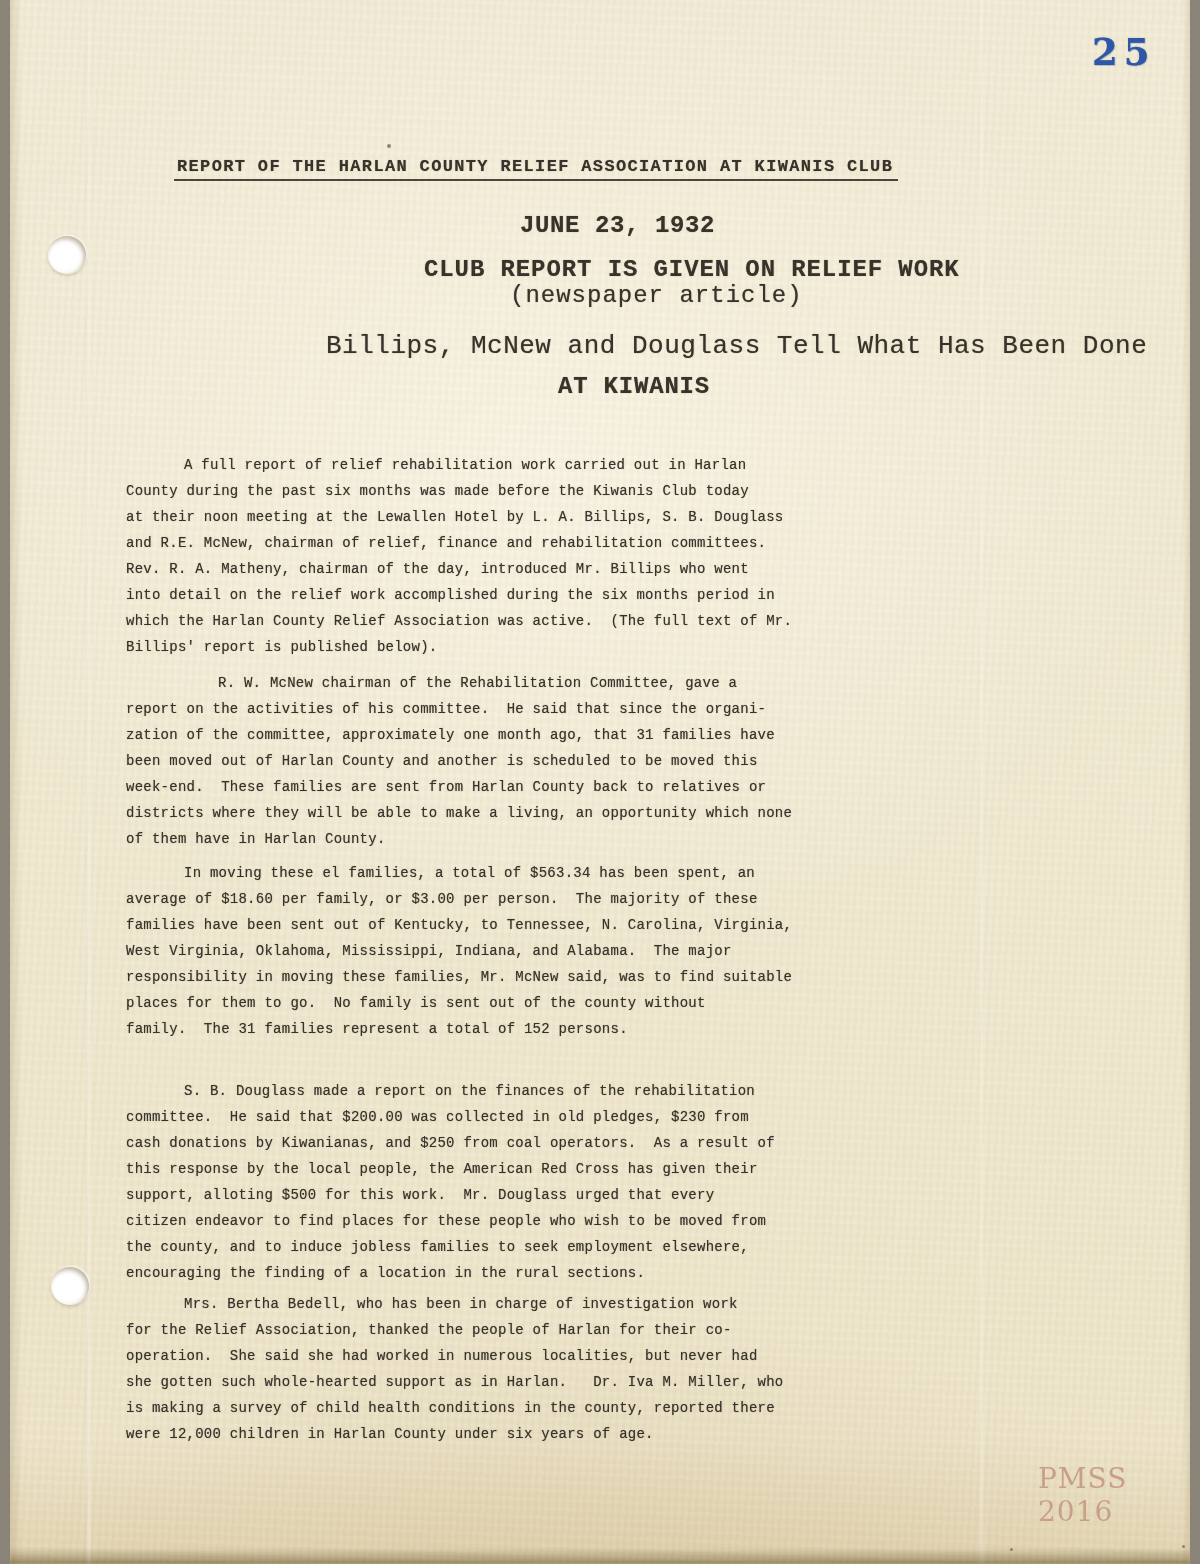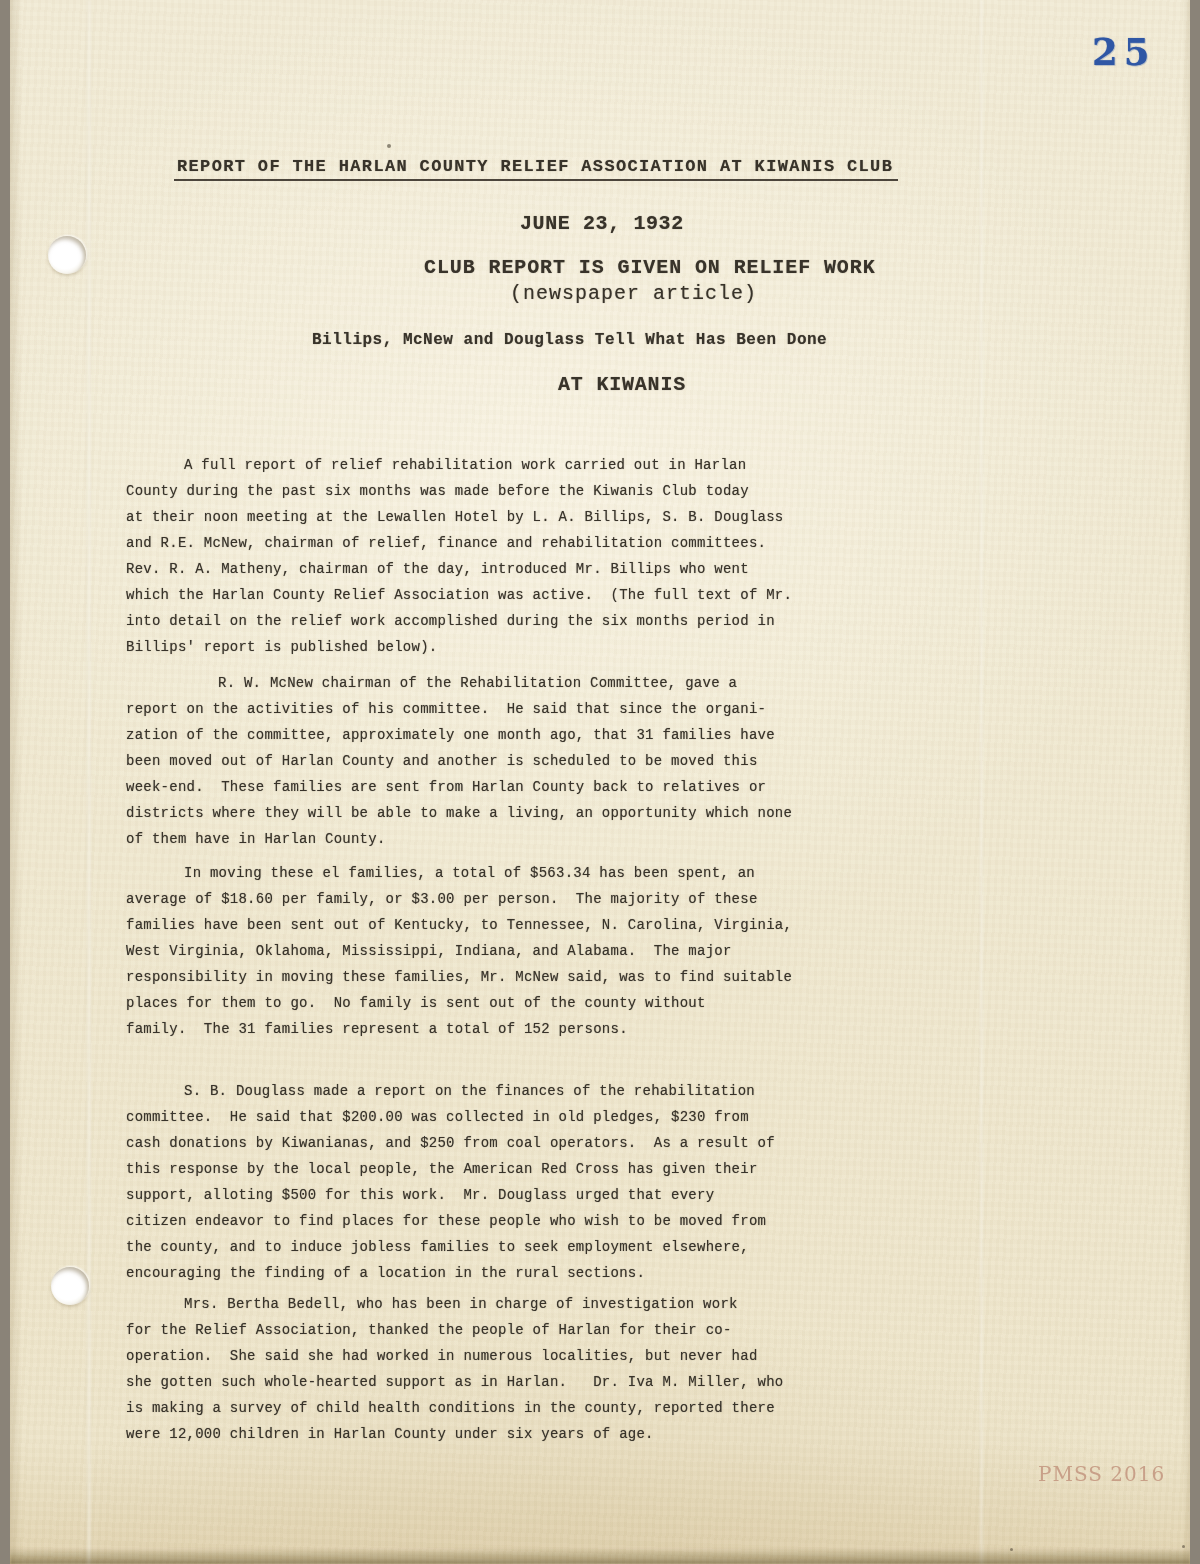--- a/index.html
+++ b/index.html
@@ -37,31 +37,31 @@
   .hole.bottom{left:41px;top:1267px;}
   .stamp{
     position:absolute;left:1082px;top:30px;
     font-family:"DejaVu Serif","Liberation Serif",serif;
     font-size:37px;font-weight:700;letter-spacing:6px;
     color:#2f57a5;text-shadow:0 0 1px rgba(47,87,165,0.65), 1px 1px 0 rgba(47,87,165,0.22);
   }
   .watermark{
     position:absolute;left:1028px;top:1462px;
     font-family:"DejaVu Serif","Liberation Serif",serif;
-    font-size:20px;letter-spacing:1px;
+    font-size:28px;letter-spacing:1px;
     color:#c79d86;opacity:0.95;
   }
   .ink{text-shadow:0 0 1px rgba(56,51,42,0.55);}
-  .h{position:absolute;font-weight:700;font-size:20px;white-space:pre;}
+  .h{position:absolute;font-weight:700;font-size:24px;white-space:pre;}
   .doc-title{left:168px;top:157px;letter-spacing:1.35px;font-size:17px;
     border-bottom:2.5px solid rgba(52,46,38,0.88);padding:0 5px 3px 3px;margin-left:-4px;}
   .doc-date{left:510px;top:212px;letter-spacing:0.6px;}
   .doc-subtitle{left:414px;top:256px;letter-spacing:0.9px;}
   .doc-subnote{left:500px;top:282px;font-weight:400;letter-spacing:1px;}
-  .doc-byline{left:302px;top:331px;font-weight:700;letter-spacing:0.5px;font-size:16px;}
+  .doc-byline{left:316px;top:331px;font-weight:400;letter-spacing:0.5px;font-size:26px;}
   .doc-byline2{left:548px;top:373px;letter-spacing:0.8px;}
   .para{position:absolute;left:116px;width:1000px;font-size:14px;letter-spacing:0.25px;}
   .para .line{height:26px;line-height:26px;white-space:pre;}
   .para .line.first{padding-left:58px;}
   .para.indent-lg .line.first{padding-left:92px;}
   .p1{top:452px;} .p2{top:670px;} .p3{top:860px;} .p4{top:1078px;} .p5{top:1291px;}
   .speck{position:absolute;border-radius:50%;background:rgba(60,52,40,0.75);pointer-events:none;}
   .speck.s1{left:377px;top:144px;width:4px;height:4px;background:rgba(60,52,40,0.55);}
   .speck.s2{left:1188px;top:777px;width:4px;height:3px;}
   .speck.s3{left:1000px;top:1548px;width:3px;height:3px;background:rgba(60,52,40,0.5);}
@@ -88,22 +88,22 @@
   <div class="h ink doc-subnote">(newspaper article)</div>
   <div class="h ink doc-byline">Billips, McNew and Douglass Tell What Has Been Done</div>
   <div class="h ink doc-byline2">AT KIWANIS</div>
 
   <div class="para ink p1">
     <div class="line first">A full report of relief rehabilitation work carried out in Harlan</div>
     <div class="line">County during the past six months was made before the Kiwanis Club today</div>
     <div class="line">at their noon meeting at the Lewallen Hotel by L. A. Billips, S. B. Douglass</div>
     <div class="line">and R.E. McNew, chairman of relief, finance and rehabilitation committees.</div>
     <div class="line">Rev. R. A. Matheny, chairman of the day, introduced Mr. Billips who went</div>
+    <div class="line">into detail on the relief work accomplished during the six months period in</div>
     <div class="line">which the Harlan County Relief Association was active.  (The full text of Mr.</div>
-    <div class="line">into detail on the relief work accomplished during the six months period in</div>
     <div class="line">Billips' report is published below).</div>
   </div>
 
   <div class="para ink p2 indent-lg">
     <div class="line first">R. W. McNew chairman of the Rehabilitation Committee, gave a</div>
     <div class="line">report on the activities of his committee.  He said that since the organi-</div>
     <div class="line">zation of the committee, approximately one month ago, that 31 families have</div>
     <div class="line">been moved out of Harlan County and another is scheduled to be moved this</div>
     <div class="line">week-end.  These families are sent from Harlan County back to relatives or</div>
     <div class="line">districts where they will be able to make a living, an opportunity which none</div>

